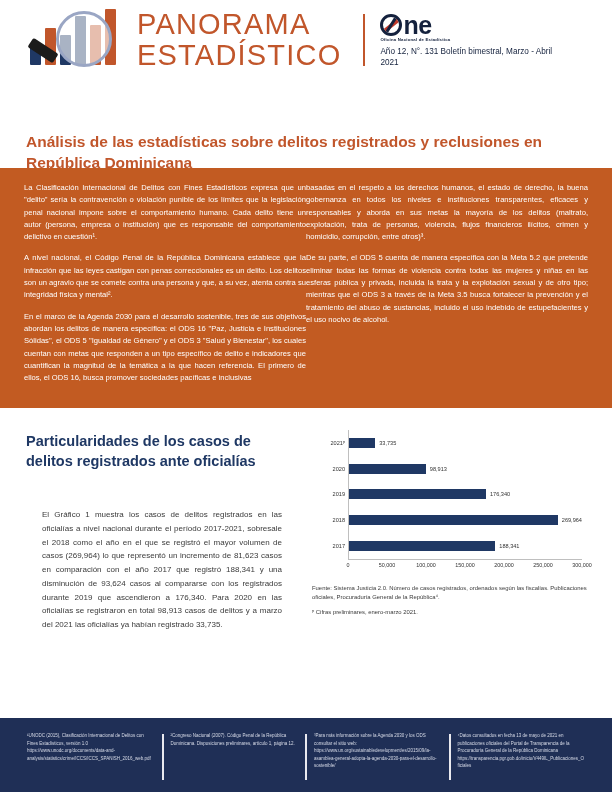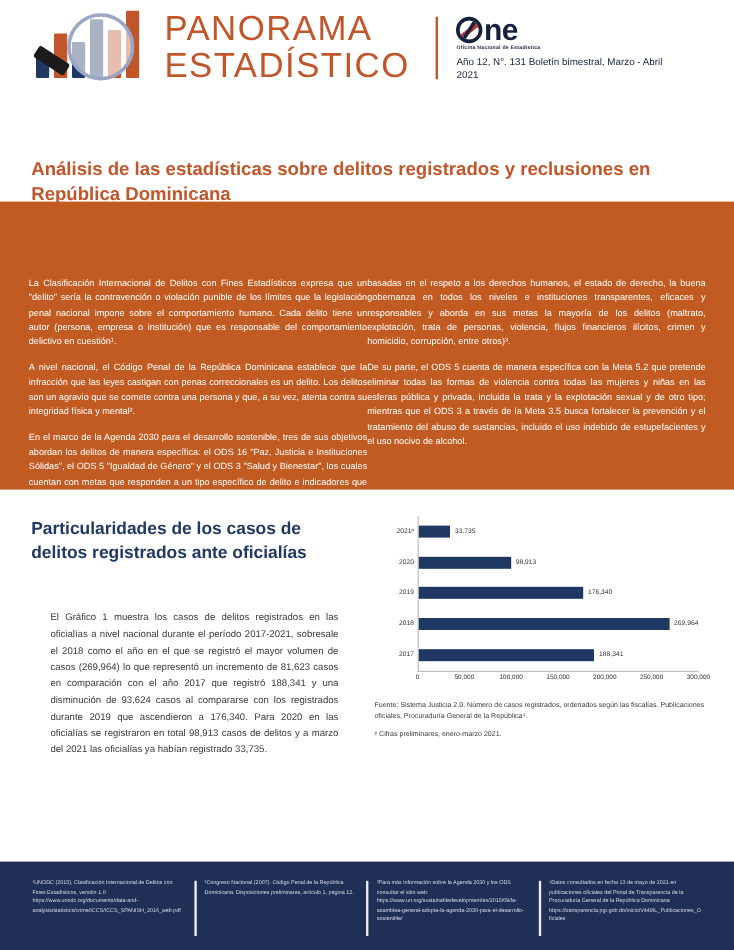--- a/index.html
+++ b/index.html
@@ -62,21 +62,21 @@
   .title-wrap{position:absolute;left:26px;top:95px;width:560px;margin-top:37px;}
   .doc-title{
     color:#C1562B;font-size:15.5px;font-weight:bold;line-height:1.35;margin:0;
   }
 
   
   .orange-panel{
     position:absolute;left:0;top:168px;width:612px;height:240px;background:#C25B22;
   }
   .op-cols{
-    display:flex;padding:14px 24px 0 24px;box-sizing:border-box;height:100%;margin-top:48px;
+    display:flex;padding:14px 24px 0 24px;box-sizing:border-box;height:100%;
   }
   .op-col{flex:1 1 0;}
   .op-p{
     color:#ffffff;font-size:7.6px;line-height:1.62;text-align:justify;margin:0 0 9px 0;
   }
 
   
   .section-heading{
     position:absolute;left:26px;top:432px;width:270px;
     color:#1F3864;font-size:14.5px;font-weight:bold;line-height:1.35;margin:0;

